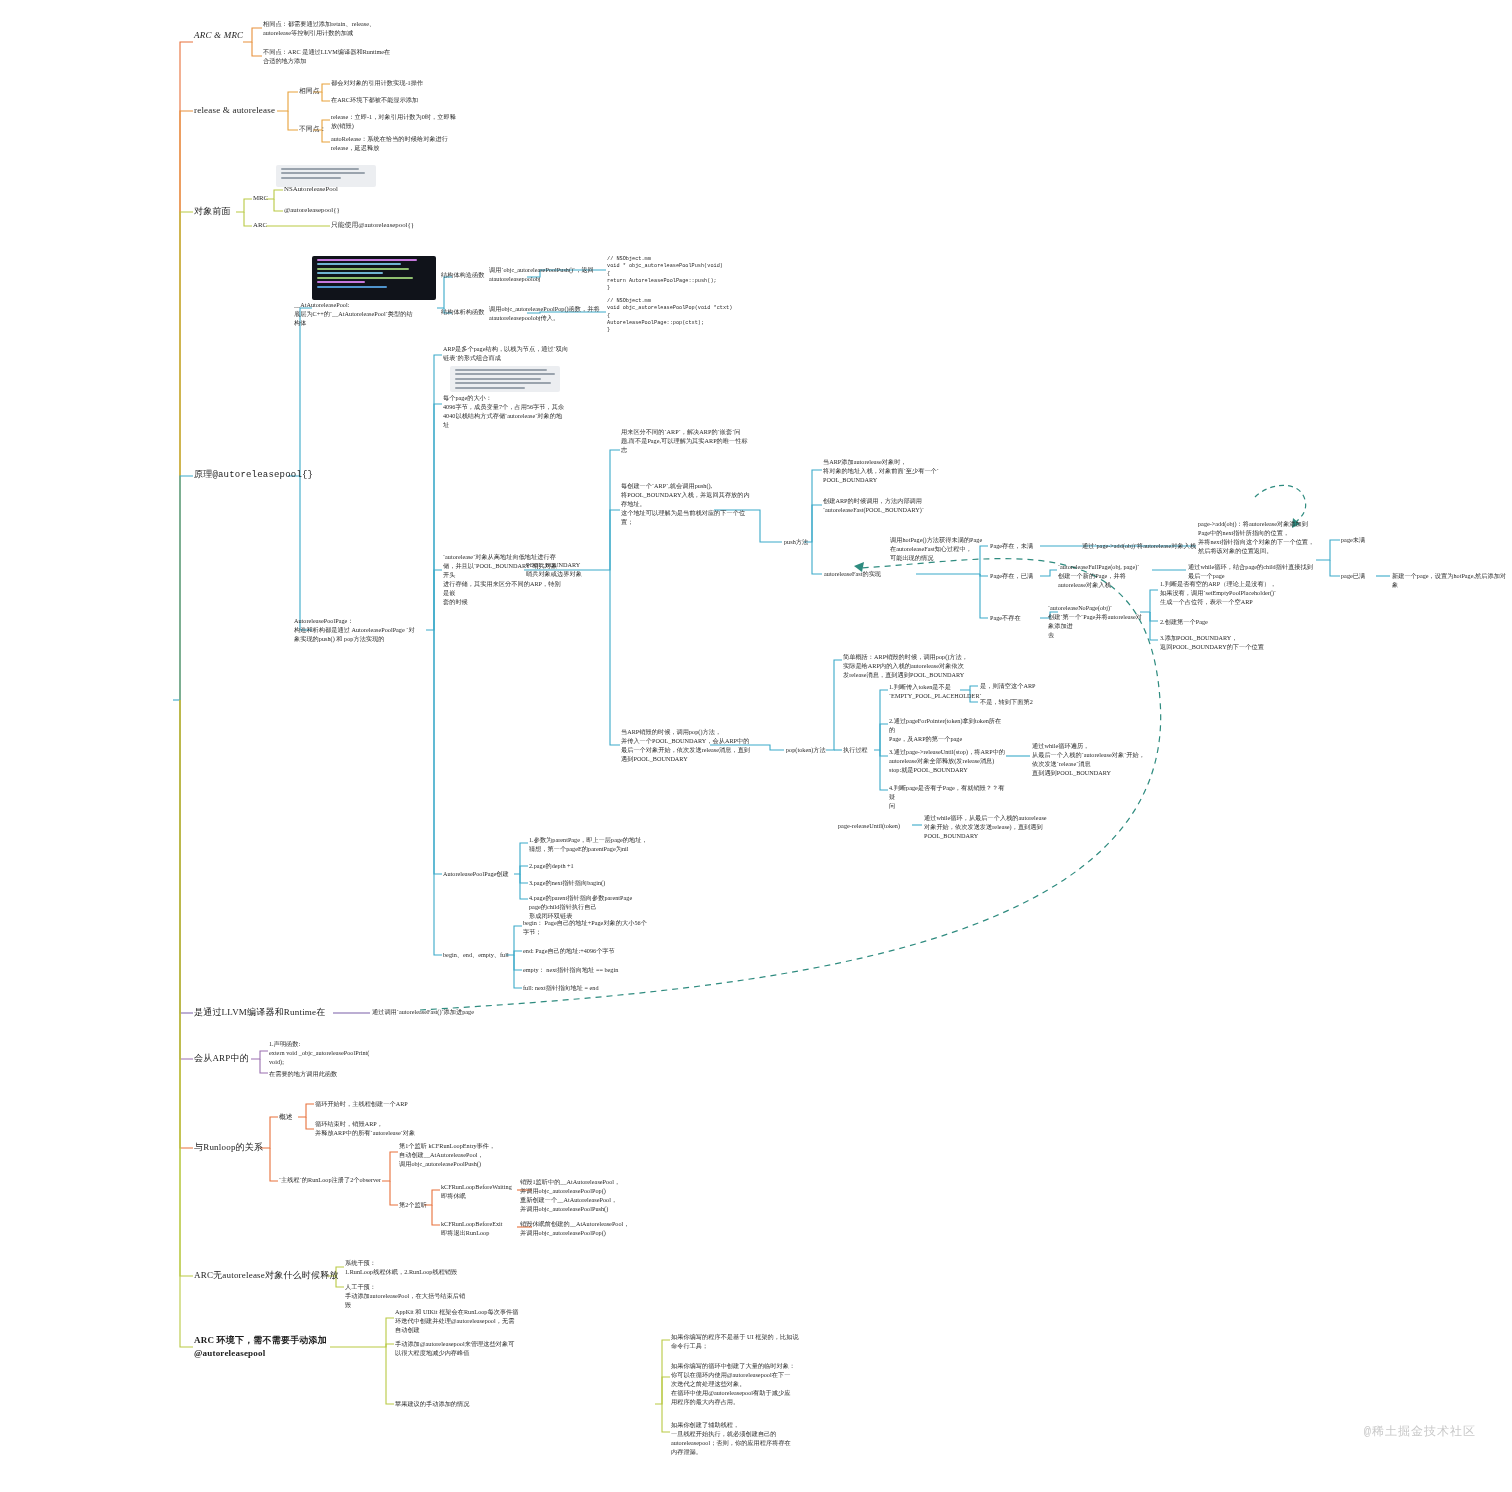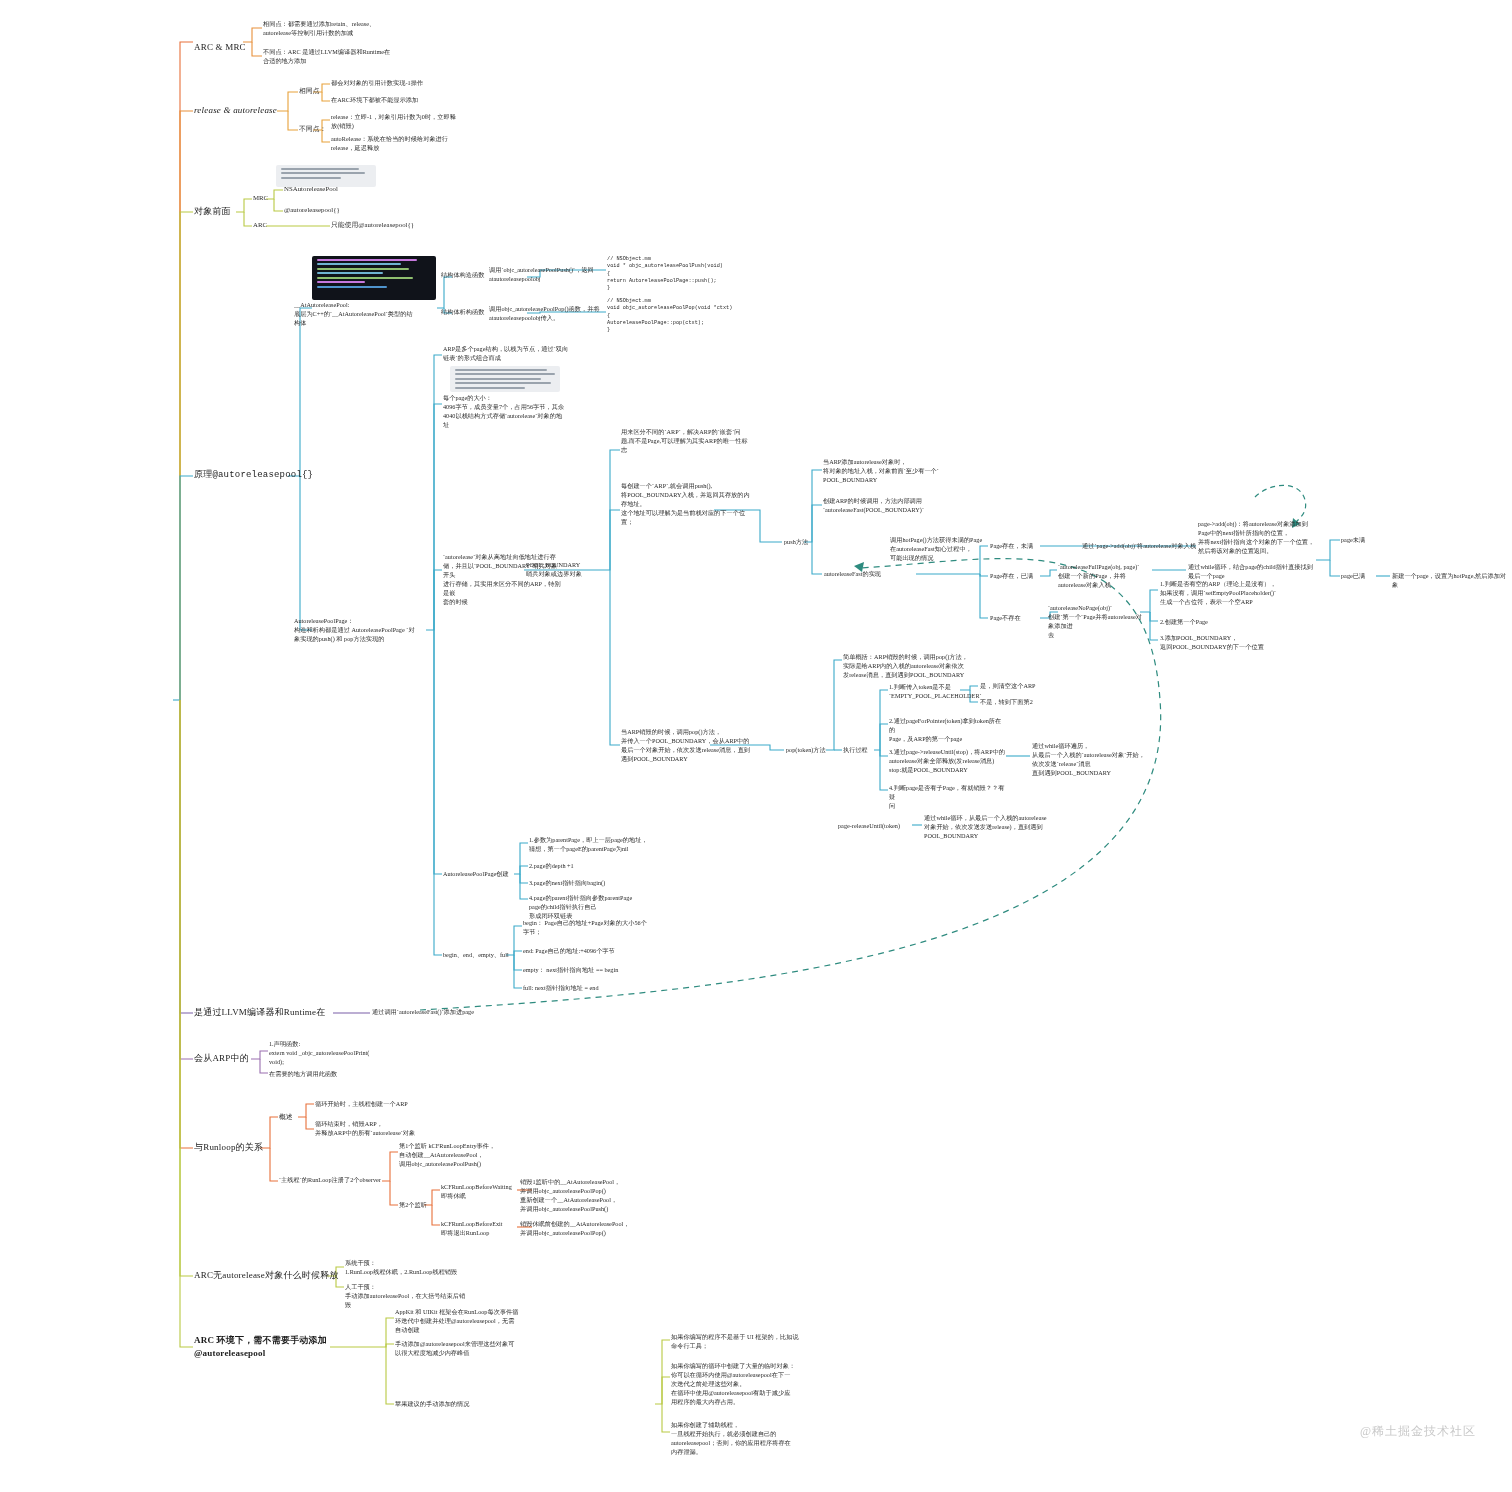--- a/index.html
+++ b/index.html
@@ -56,21 +56,21 @@
   }
   .imgblk .ln { height:2px; margin:2.5px 0 0 5px; border-radius:1px; }
   .imgblk.light { background:#eceef1; }
   .imgblk.light .ln { background:#9aa3ad; }
 
   .watermark {
     position:absolute;
     right: 36px; bottom: 52px;
     color:#c9c9c9;
     font-size: 12px;
-    font-family: Liberation Serif, serif;
+    font-family: Liberation Mono, monospace;
     letter-spacing: 1px;
   }
 </style>
 </head>
 <body>
 
 <div id="canvas">
 
   <svg class="links" viewBox="0 0 1512 1492">
     <g fill="none" stroke-width="1.1">
@@ -195,27 +195,27 @@
     </g>
 
     <path d="M420 1010 C 760 990, 1180 950, 1160 700 C 1148 520, 1000 560, 860 568" fill="none" stroke="#2e8b7f" stroke-width="1.2" stroke-dasharray="6 5"></path>
     <path d="M854 566 L864 562 L862 572 Z" fill="#2e8b7f"></path>
 
     <path d="M1255 497 C 1270 482, 1300 480, 1305 500 C 1308 512, 1300 518, 1296 522" fill="none" stroke="#2e8b7f" stroke-width="1.2" stroke-dasharray="5 4"></path>
     <path d="M1293 518 L1300 524 L1292 528 Z" fill="#2e8b7f"></path>
   </svg>
 
 
-  <div class="node lv1" style="left:194px; top:41px;">ARC &amp; MRC</div>
+  <div class="node lv1" style="left:194px; top:29px;font-style:italic;">ARC &amp; MRC</div>
   <div class="node" style="left:263px; top:20px; width:185px;">相同点：都需要通过添加retain、release、
 autorelease等控制引用计数的加减</div>
   <div class="node" style="left:263px; top:48px; width:185px;">不同点：ARC 是通过LLVM编译器和Runtime在
 合适的地方添加</div>
 
-  <div class="node lv1" style="left:194px; top:104px;font-style:italic;">release &amp; autorelease</div>
+  <div class="node lv1" style="left:194px; top:104px;">release &amp; autorelease</div>
   <div class="node lv2" style="left:299px; top:86px;">相同点</div>
   <div class="node" style="left:331px; top:79px; width:175px;">都会对对象的引用计数实现-1操作</div>
   <div class="node" style="left:331px; top:96px; width:175px;">在ARC环境下都被不能显示添加</div>
   <div class="node lv2" style="left:299px; top:124px;">不同点：</div>
   <div class="node" style="left:331px; top:113px; width:182px;">release：立即-1，对象引用计数为0时，立即释
 放(销毁)</div>
   <div class="node" style="left:331px; top:135px; width:182px;">autoRelease：系统在恰当的时候给对象进行
 release，延迟释放</div>
 
   <div class="node lv1" style="left:194px; top:205px;">对象前面</div>

